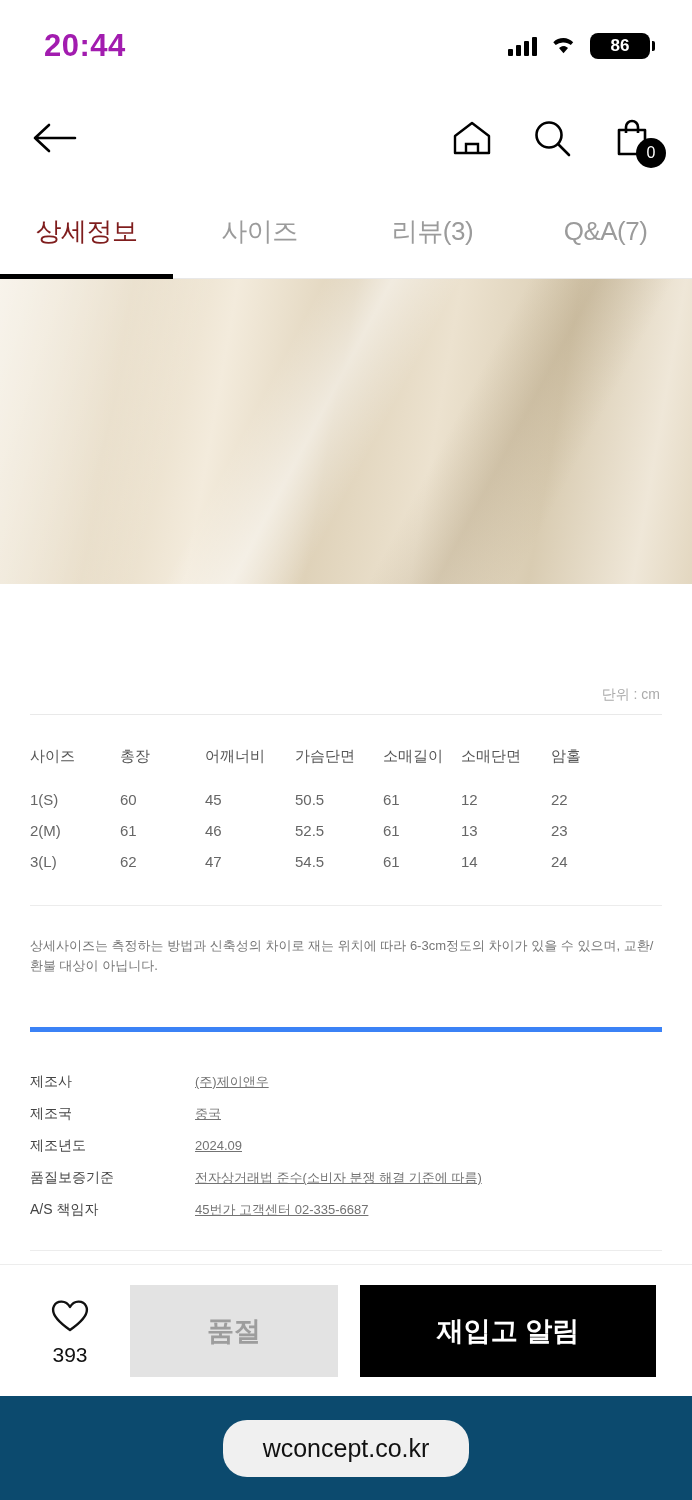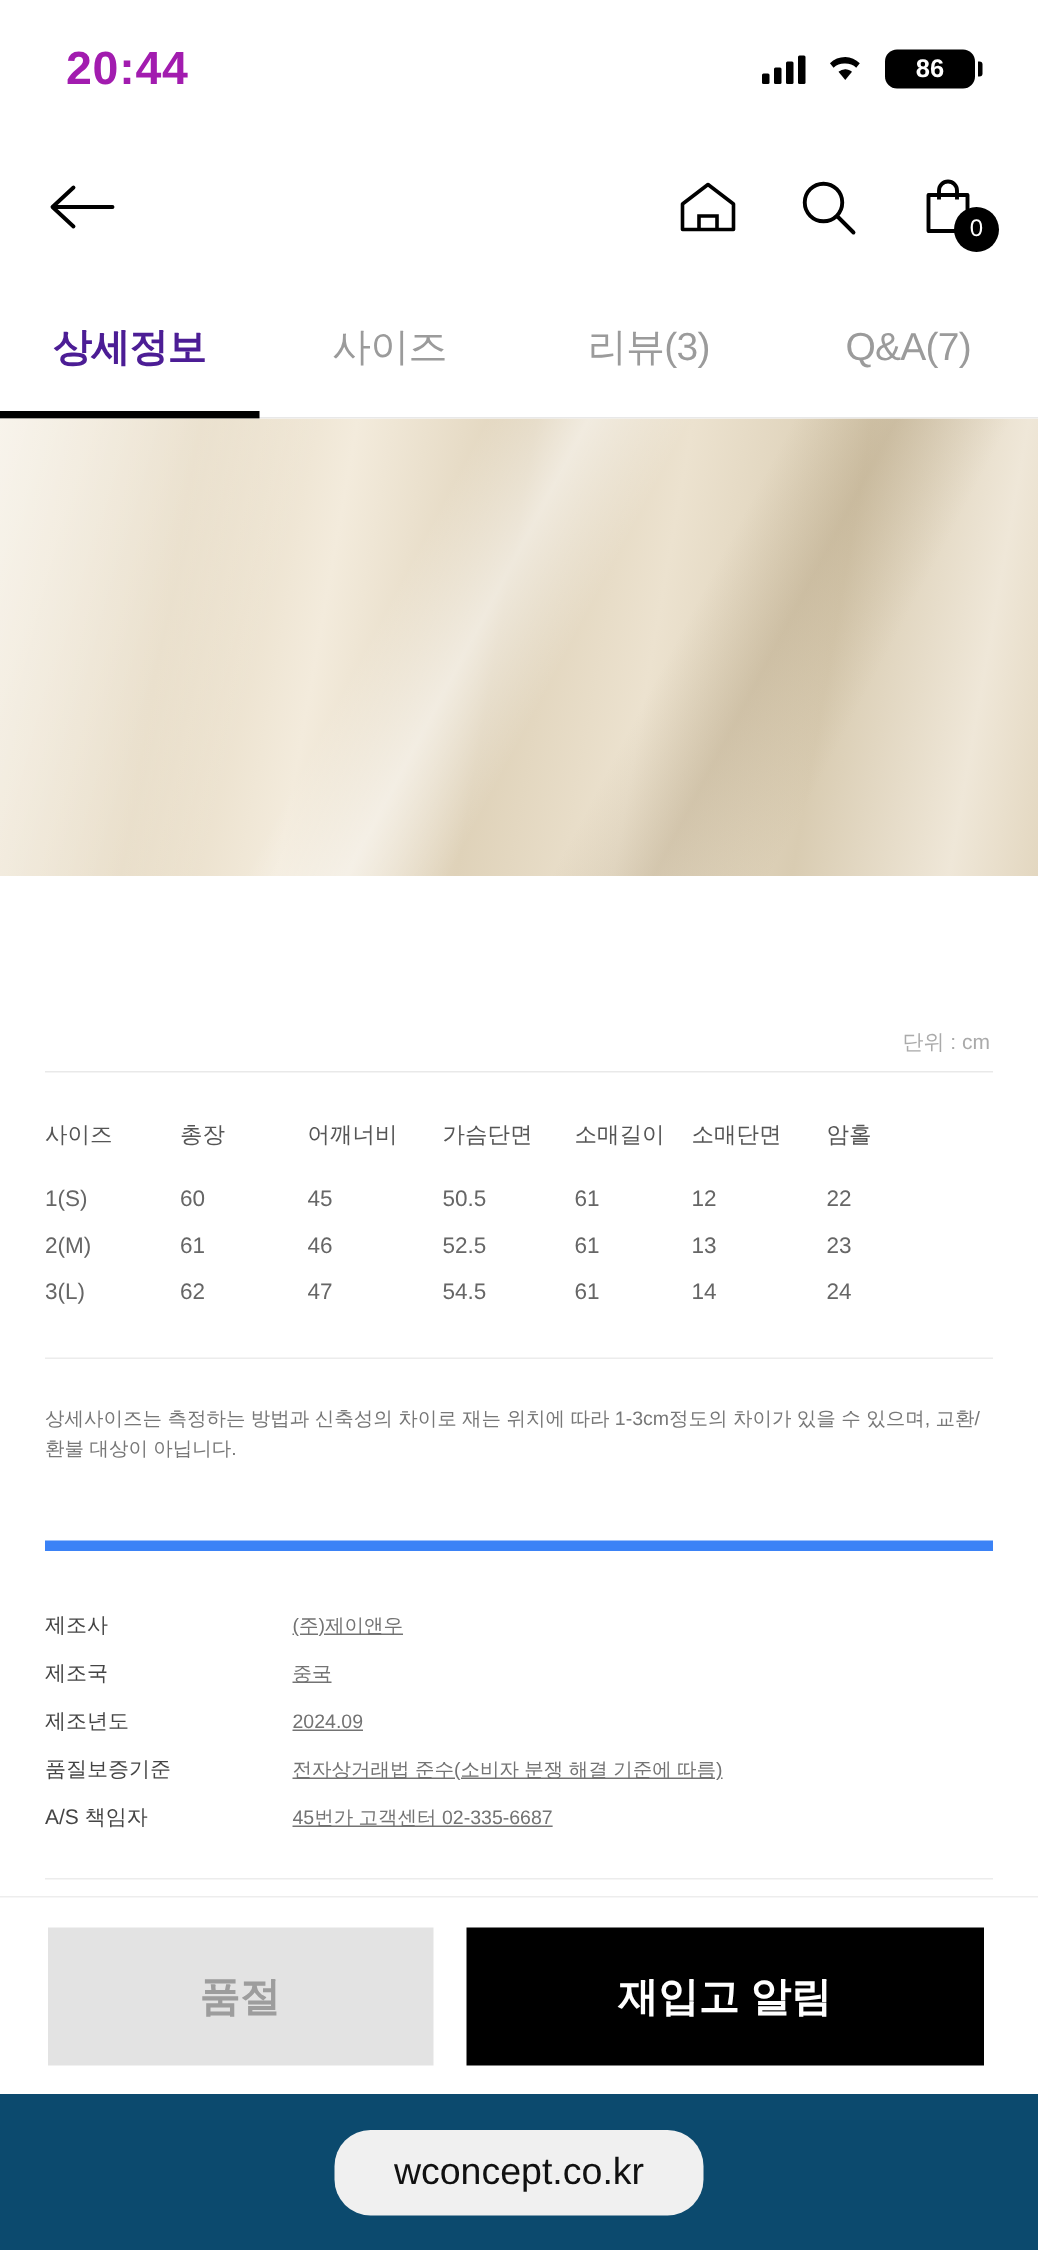--- a/index.html
+++ b/index.html
@@ -110,22 +110,22 @@
     display: flex;
     align-items: center;
     justify-content: center;
     font-size: 26px;
     color: #9b9b9b;
     position: relative;
     cursor: pointer;
     letter-spacing: -0.5px;
   }
   .tab.active {
-    color: #4c1d95;
-    font-weight: bold;
+    color: #7f1d1d;
+    font-weight: normal;
   }
   .tab.active:after {
     content: "";
     position: absolute;
     left: 0; right: 0; bottom: -1px;
     height: 5px;
     background: #000;
   }
 
   
@@ -191,21 +191,21 @@
     color: #777;
     padding: 30px 0 0 0;
     margin-top: 28px;
     border-top: 1px solid #ececec;
     line-height: 1.5;
   }
 
   .maker-block {
     margin-top: 52px;
     padding-top: 34px;
-    border-top: 7px solid #3b82f6;
+    border-top: 5px solid #3b82f6;
   }
   .maker-row {
     display: flex;
     align-items: baseline;
     padding: 7px 0;
   }
   .maker-key {
     width: 165px;
     font-size: 14px;
     color: #444;
@@ -397,21 +397,21 @@
             <td>62</td>
             <td>47</td>
             <td>54.5</td>
             <td>61</td>
             <td>14</td>
             <td>24</td>
           </tr>
         </tbody>
       </table>
 
-      <div class="note">상세사이즈는 측정하는 방법과 신축성의 차이로 재는 위치에 따라 1-3cm정도의 차이가 있을 수 있으며, 교환/환불 대상이 아닙니다.</div>
+      <div class="note">상세사이즈는 측정하는 방법과 신축성의 차이로 재는 위치에 따라 6-3cm정도의 차이가 있을 수 있으며, 교환/환불 대상이 아닙니다.</div>
 
       <div class="maker-block">
         <div class="maker-row">
           <div class="maker-key">제조사</div>
           <div class="maker-val">(주)제이앤우</div>
         </div>
         <div class="maker-row">
           <div class="maker-key">제조국</div>
           <div class="maker-val">중국</div>
         </div>
@@ -432,20 +432,28 @@
       <div class="top-btn-wrap">
         <div class="top-btn">
           
         </div>
       </div>
 
     </div>
   </div>
 
   <div class="bottombar">
+    <div class="wish">
+      <span>
+        <svg width="44" height="40" viewBox="0 0 44 40">
+          <path d="M22 35 C6 24 3 17 6 11 C9 5 18 5 22 12 C26 5 35 5 38 11 C41 17 38 24 22 35 Z" stroke="#111" stroke-width="2.4" fill="none" stroke-linejoin="round"></path>
+        </svg>
+      </span>
+      <span class="wish-count">393</span>
+    </div>
     <div class="btn-soldout">품절</div>
     <div class="btn-restock">재입고 알림</div>
   </div>
 
   <div class="urlbar">
     <div class="url-pill">wconcept.co.kr</div>
   </div>
 
 </div>
 

